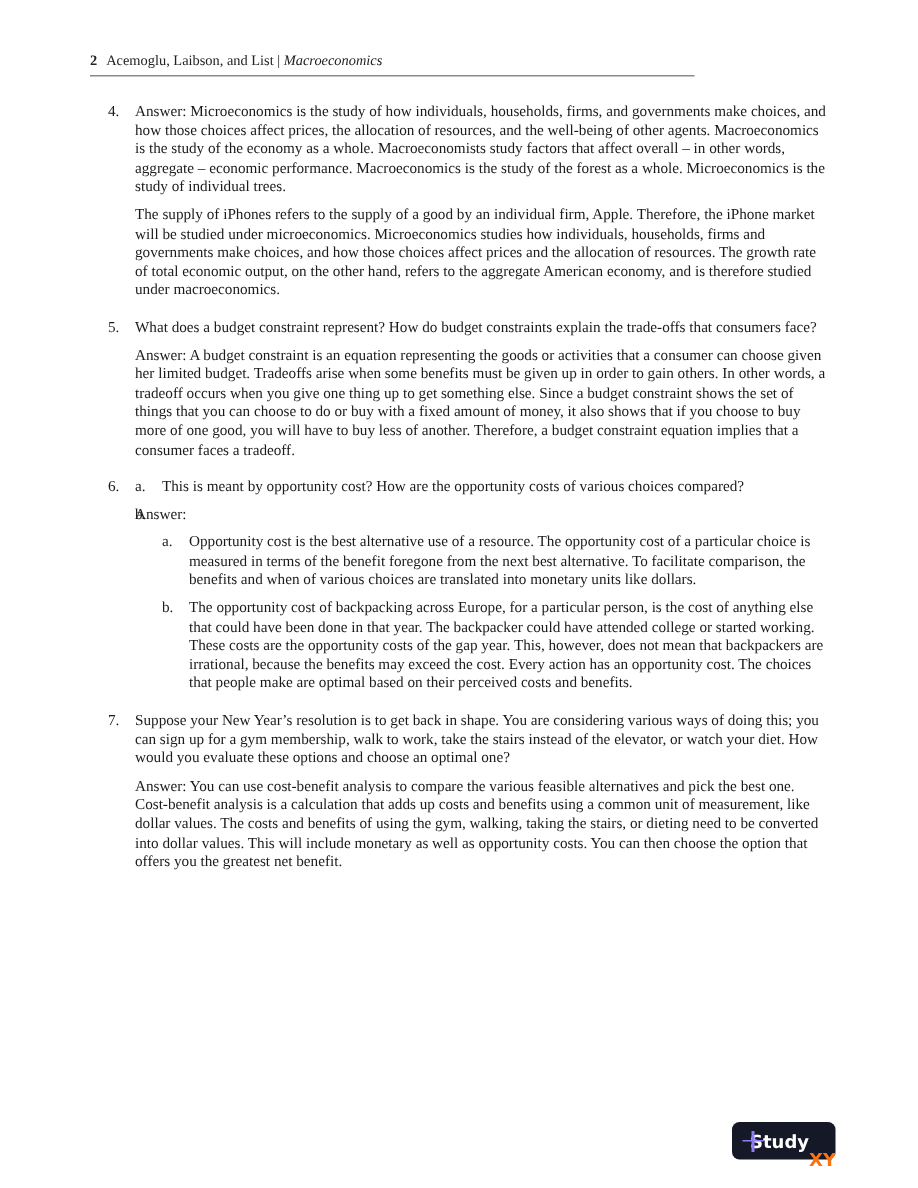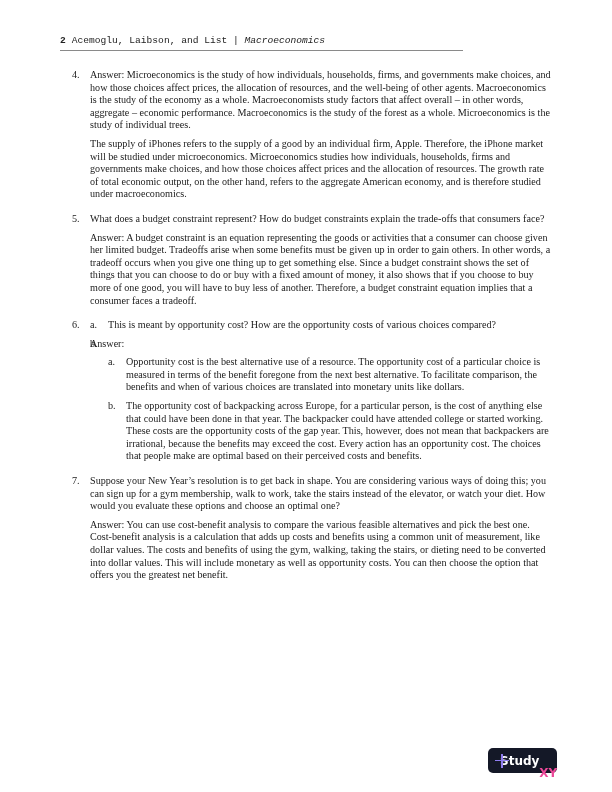--- a/index.html
+++ b/index.html
@@ -1,20 +1,20 @@
 <!DOCTYPE html>
 <html><head>
   <meta charset="utf-8">
   <style>
     html, body { margin: 0; padding: 0; background: #ffffff; }
     body { width: 612px; height: 792px; position: relative; overflow: hidden; }
     .page { position: absolute; left: 0; top: 0; width: 612px; height: 792px; background: #fff; }
     .running-head {
       position: absolute; left: 60px; top: 35px; width: 403px;
-      font-family: Liberation Mono, monospace; font-size: 9.6px; color: #222;
+      font-family: Liberation Serif, serif; font-size: 9.6px; color: #222;
       white-space: nowrap;
     }
     .running-head .pg { font-weight: bold; margin-right: 6px; }
     .running-head .book { font-style: italic; }
     .head-rule {
       position: absolute; left: 60px; top: 50px; width: 403px; height: 0;
       border-top: 1px solid #8a8a8a;
     }
     .content {
       position: absolute; left: 60px; top: 69px; width: 492px;
@@ -32,21 +32,21 @@
       background: #141827; border-radius: 5px;
       display: flex; align-items: center; justify-content: flex-start;
       font-family: "DejaVu Sans", sans-serif; font-weight: bold; font-size: 12px; color: #ffffff;
     }
     .badge .plus { width: 14px; height: 14px; margin: 0 5px 0 7px; position: relative; }
     .badge .plus::before, .badge .plus::after {
       content: ""; position: absolute; background: #8f7cf0;
     }
     .badge .plus::before { left: 6px; top: 0; width: 1.6px; height: 14px; }
     .badge .plus::after { left: 0; top: 6px; width: 14px; height: 1.6px; }
-    .badge .xy { color: #ec4899; margin-top: 24px; }
+    .badge .xy { color: #f97316; margin-top: 24px; }
   </style>
 </head>
 <body>
 
 <div class="page">
 
   <div class="running-head">
     <span class="pg">2</span><span>Acemoglu, Laibson, and List</span> <span>|</span> <span class="book">Macroeconomics</span>
   </div>
   <div class="head-rule"></div>

